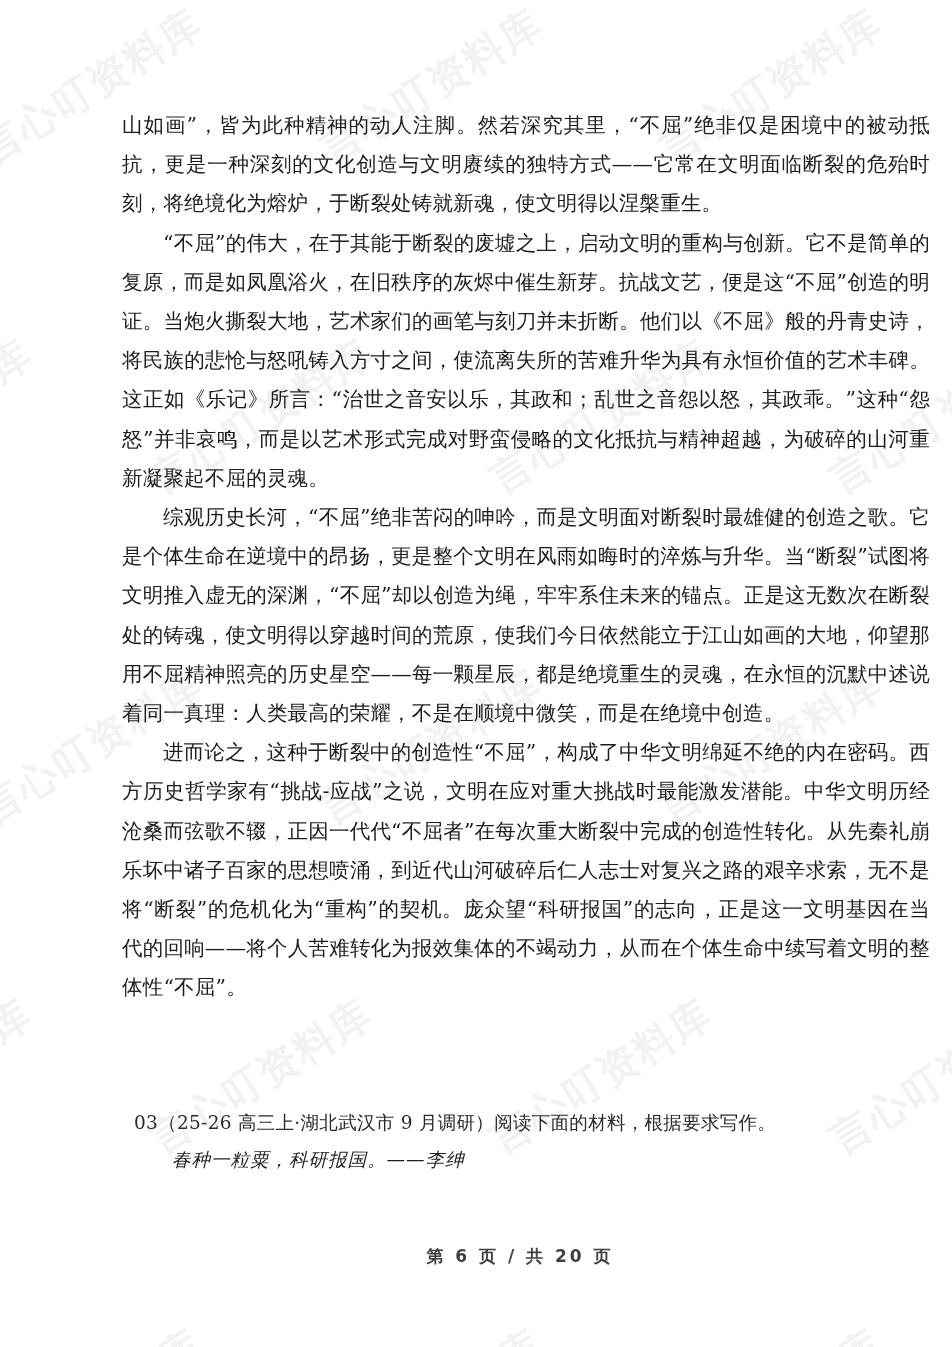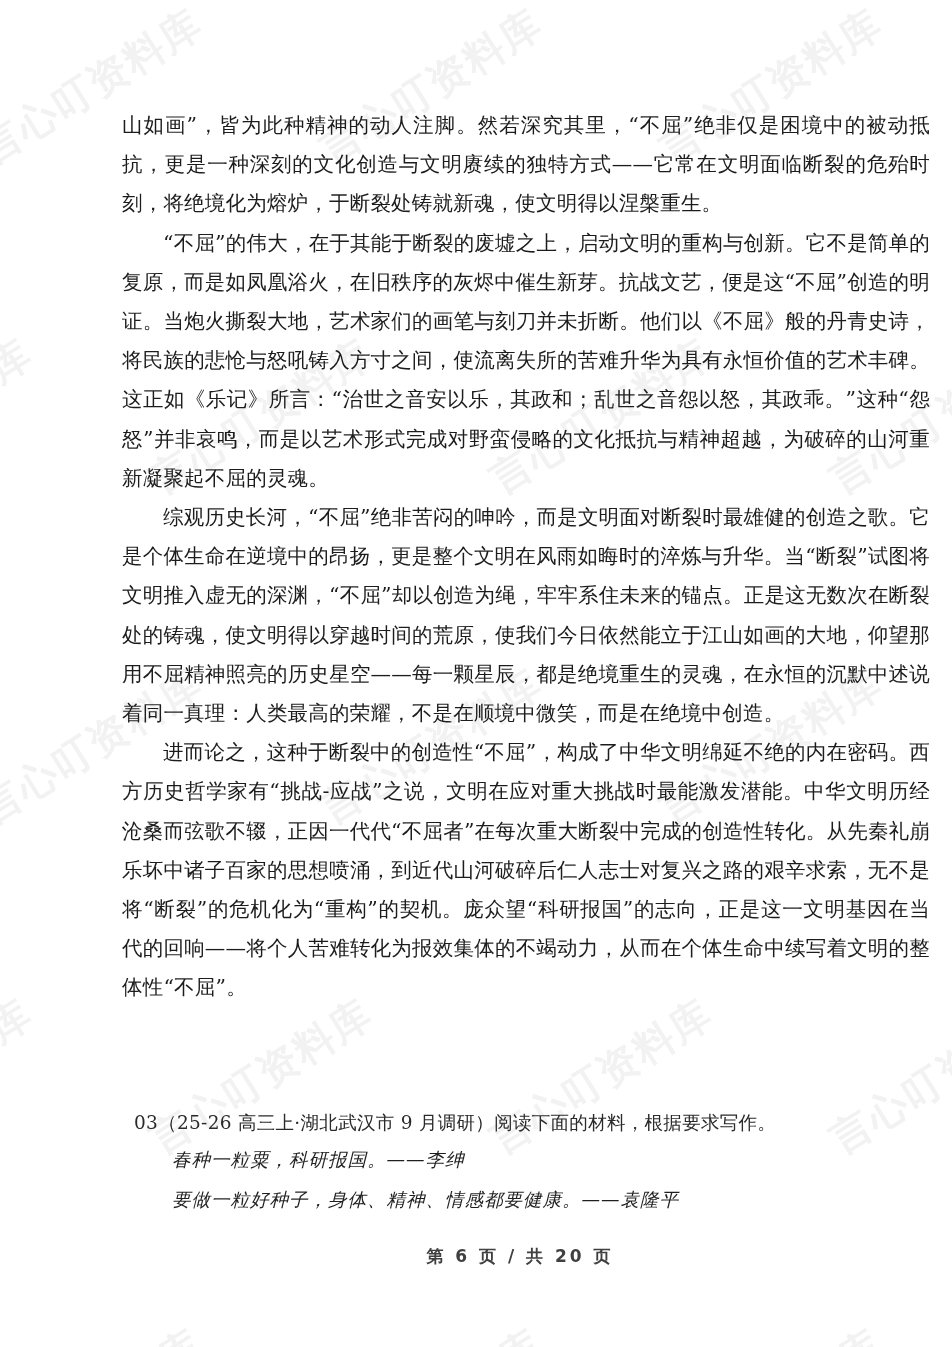--- a/index.html
+++ b/index.html
@@ -134,18 +134,17 @@
   <div class="body-text">
     <p>山如画”，皆为此种精神的动人注脚。然若深究其里，“不屈”绝非仅是困境中的被动抵抗，更是一种深刻的文化创造与文明赓续的独特方式——它常在文明面临断裂的危殆时刻，将绝境化为熔炉，于断裂处铸就新魂，使文明得以涅槃重生。</p>
     <p class="indent">“不屈”的伟大，在于其能于断裂的废墟之上，启动文明的重构与创新。它不是简单的复原，而是如凤凰浴火，在旧秩序的灰烬中催生新芽。抗战文艺，便是这“不屈”创造的明证。当炮火撕裂大地，艺术家们的画笔与刻刀并未折断。他们以《不屈》般的丹青史诗，将民族的悲怆与怒吼铸入方寸之间，使流离失所的苦难升华为具有永恒价值的艺术丰碑。这正如《乐记》所言：“治世之音安以乐，其政和；乱世之音怨以怒，其政乖。”这种“怨怒”并非哀鸣，而是以艺术形式完成对野蛮侵略的文化抵抗与精神超越，为破碎的山河重新凝聚起不屈的灵魂。</p>
     <p class="indent">综观历史长河，“不屈”绝非苦闷的呻吟，而是文明面对断裂时最雄健的创造之歌。它是个体生命在逆境中的昂扬，更是整个文明在风雨如晦时的淬炼与升华。当“断裂”试图将文明推入虚无的深渊，“不屈”却以创造为绳，牢牢系住未来的锚点。正是这无数次在断裂处的铸魂，使文明得以穿越时间的荒原，使我们今日依然能立于江山如画的大地，仰望那用不屈精神照亮的历史星空——每一颗星辰，都是绝境重生的灵魂，在永恒的沉默中述说着同一真理：人类最高的荣耀，不是在顺境中微笑，而是在绝境中创造。</p>
     <p class="indent">进而论之，这种于断裂中的创造性“不屈”，构成了中华文明绵延不绝的内在密码。西方历史哲学家有“挑战-应战”之说，文明在应对重大挑战时最能激发潜能。中华文明历经沧桑而弦歌不辍，正因一代代“不屈者”在每次重大断裂中完成的创造性转化。从先秦礼崩乐坏中诸子百家的思想喷涌，到近代山河破碎后仁人志士对复兴之路的艰辛求索，无不是将“断裂”的危机化为“重构”的契机。庞众望“科研报国”的志向，正是这一文明基因在当代的回响——将个人苦难转化为报效集体的不竭动力，从而在个体生命中续写着文明的整体性“不屈”。</p>
   </div>
 
   <div class="exercise">
     <div class="ex-heading">03（25-26 高三上·湖北武汉市 9 月调研）阅读下面的材料，根据要求写作。</div>
     <div class="ex-quote">春种一粒粟，科研报国。——李绅</div>
-    <div class="ex-quote">要做一粒好种子，身体、精神、情感都要健康。——袁隆平</div>
   </div>
 
   <div class="page-footer">第 6 页 / 共 20 页</div>
 
 </div>
 
 </body></html>

